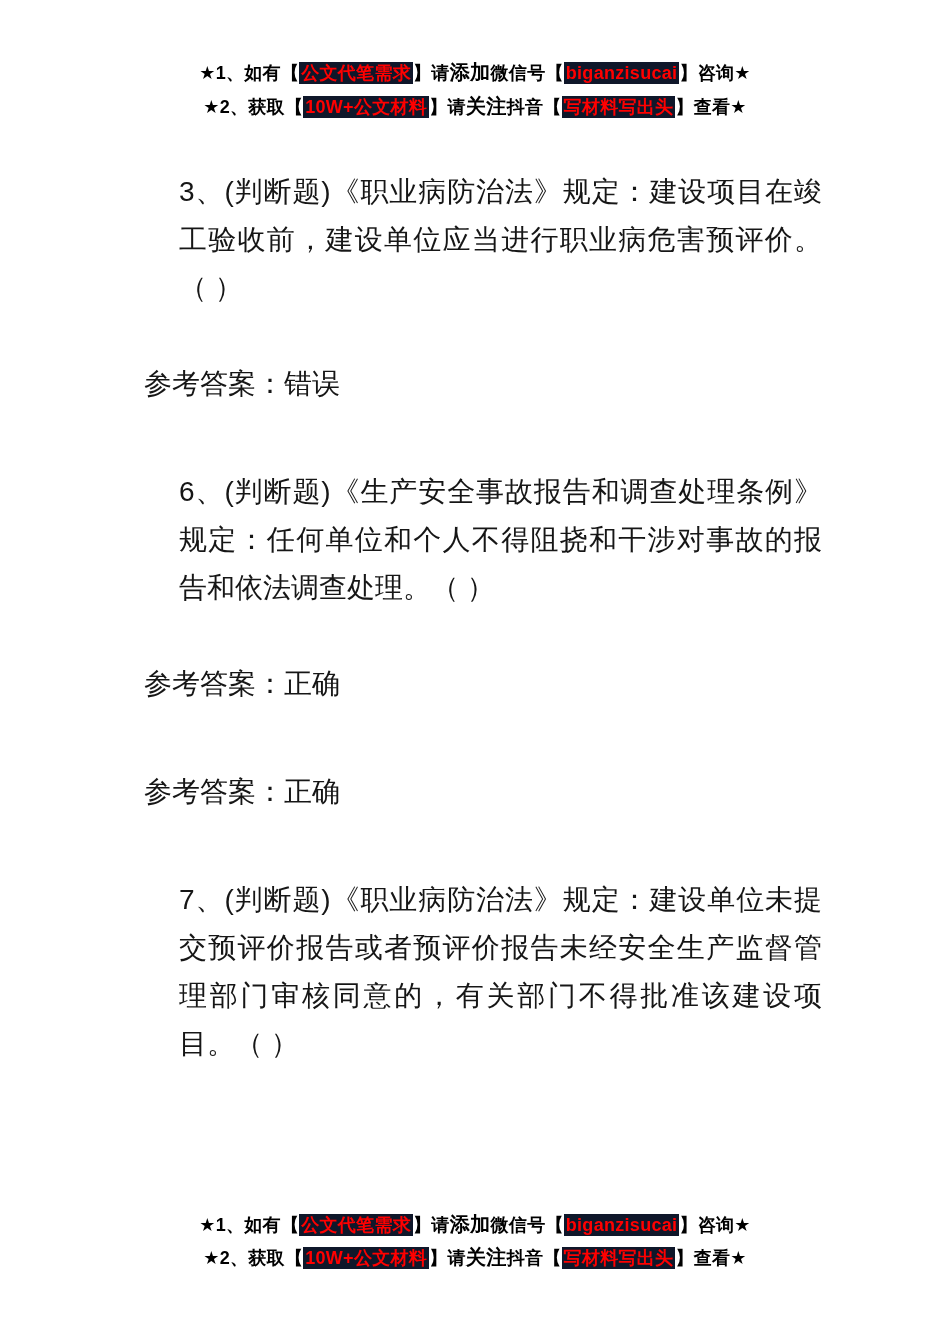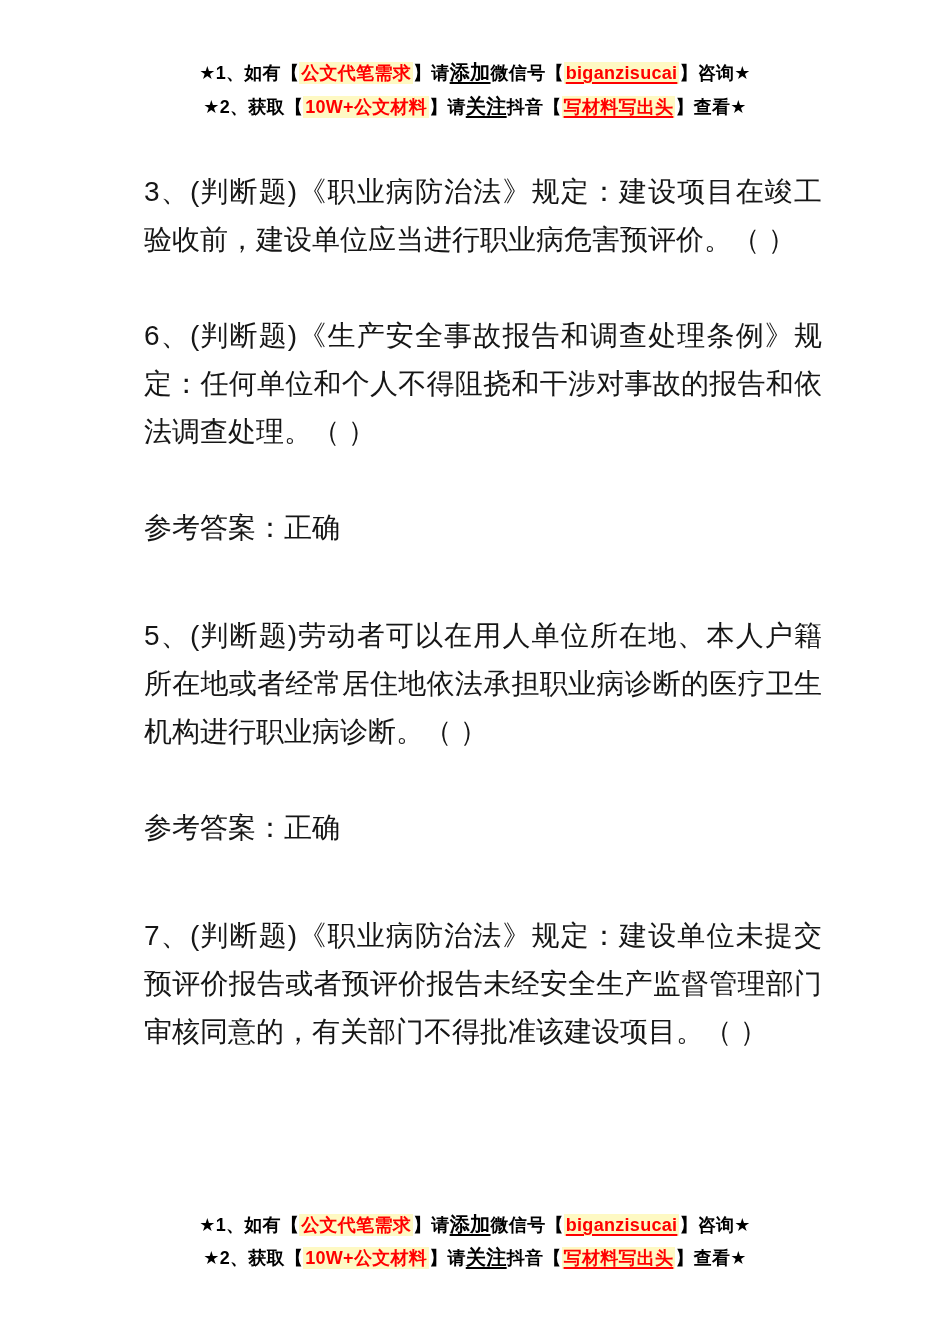--- a/index.html
+++ b/index.html
@@ -26,66 +26,65 @@
     line-height: 33px;
     color: #000000;
     letter-spacing: 0.3px;
     white-space: nowrap;
   }
   .banner.top { top: 56px; }
   .banner.bottom { top: 1208px; line-height: 32px; }
   .sg { display: inline; }
   .hl {
     color: #ff0000;
-    background: #fef9c3;
+    background: #0f172a;
     padding: 1px 2px;
   }
   .ul {
-    text-decoration: underline;
     text-underline-offset: 3px;
     text-decoration-thickness: 2px;
   }
   .big { font-size: 1.12em; }
   
   .content {
     position: absolute;
     top: 168px;
     left: 144px;
     width: 678px;
     font-size: 28px;
     line-height: 48px;
     color: #161616;
     text-align: justify;
     text-align-last: left;
   }
   .content p { margin: 0; }
-  .content p.question { margin-bottom: 48px; }
+  .content p.question { margin-bottom: 48px; margin-left: 35px; }
   .content p.answer   { margin-bottom: 60px; }
 </style>
 </head>
 <body>
 
 <div class="page">
 
   <div class="banner top">
     <div>
       <span class="sg">★1、如有【</span><span class="sg hl">公文代笔需求</span><span class="sg">】请</span><span class="sg ul big">添加</span><span class="sg">微信号【</span><span class="sg hl ul">biganzisucai</span><span class="sg">】咨询★</span>
     </div>
     <div>
       <span class="sg">★2、获取【</span><span class="sg hl">10W+公文材料</span><span class="sg">】请</span><span class="sg ul big">关注</span><span class="sg">抖音【</span><span class="sg hl ul">写材料写出头</span><span class="sg">】查看★</span>
     </div>
   </div>
 
   <div class="content">
     <p class="question">3、(判断题)《职业病防治法》规定：建设项目在竣工验收前，建设单位应当进行职业病危害预评价。（ ）</p>
+    <p class="answer">参考答案：错误</p>
 
     <p class="question">6、(判断题)《生产安全事故报告和调查处理条例》规定：任何单位和个人不得阻挠和干涉对事故的报告和依法调查处理。（ ）</p>
     <p class="answer">参考答案：正确</p>
 
-    <p class="question">5、(判断题)劳动者可以在用人单位所在地、本人户籍所在地或者经常居住地依法承担职业病诊断的医疗卫生机构进行职业病诊断。（ ）</p>
     <p class="answer">参考答案：正确</p>
 
     <p class="question">7、(判断题)《职业病防治法》规定：建设单位未提交预评价报告或者预评价报告未经安全生产监督管理部门审核同意的，有关部门不得批准该建设项目。（ ）</p>
   </div>
 
   <div class="banner bottom">
     <div>
       <span class="sg">★1、如有【</span><span class="sg hl">公文代笔需求</span><span class="sg">】请</span><span class="sg ul big">添加</span><span class="sg">微信号【</span><span class="sg hl ul">biganzisucai</span><span class="sg">】咨询★</span>
     </div>
     <div>

